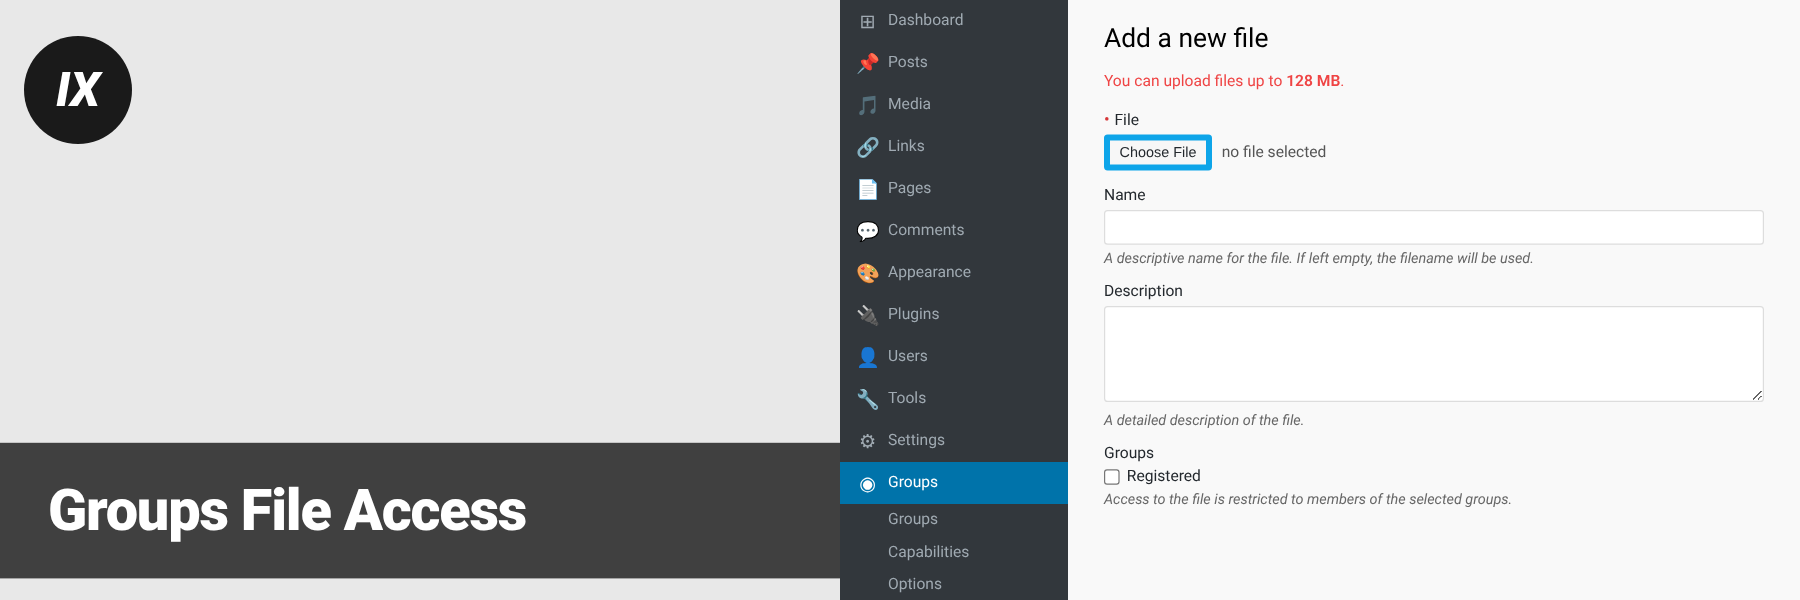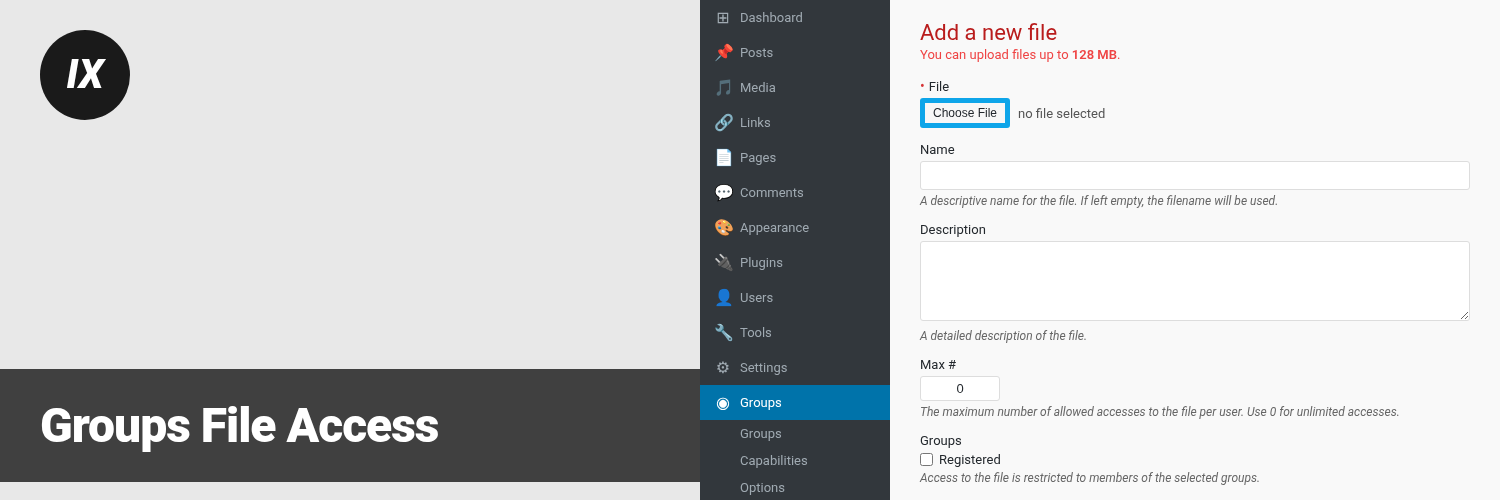--- a/index.html
+++ b/index.html
@@ -17,21 +17,21 @@
       width: 700px;
       height: 500px;
       background: #e8e8e8;
       display: flex;
       flex-direction: column;
       align-items: flex-start;
       justify-content: flex-start;
       position: relative;
     }
     .logo-area {
-      padding: 30px 40px;
+      padding: 30px 20px;
     }
     .logo-circle {
       width: 90px;
       height: 90px;
       background: #1a1a1a;
       border-radius: 50%;
       display: flex;
       align-items: center;
       justify-content: center;
     }
@@ -99,22 +99,22 @@
     .main-content {
       flex: 1;
       height: 500px;
       background: #f9f9f9;
       padding: 20px 30px;
       overflow-y: auto;
     }
     .page-title {
       font-size: 22px;
       font-weight: 400;
-      color: #b91c1c;
-      margin-bottom: 2px;
+      color: #000000;
+      margin-bottom: 16px;
     }
     .upload-info {
       font-size: 13px;
       color: #ef4444;
       margin-bottom: 16px;
     }
     .upload-info strong {
       font-weight: 600;
     }
     .field-section {
@@ -305,27 +305,20 @@
   </div>
 
   <div class="field-section">
     <div class="field-label">
       <span>Description</span>
     </div>
     <textarea class="textarea-input" style=""></textarea>
     <p class="field-hint">A detailed description of the file.</p>
   </div>
 
-  <div class="field-section">
-    <div class="field-label">
-      <span>Max #</span>
-    </div>
-    <input type="text" class="max-input" value="0" style="">
-    <p class="field-hint">The maximum number of allowed accesses to the file per user. Use 0 for unlimited accesses.</p>
-  </div>
 
   <div class="field-section">
     <div class="field-label">
       <span>Groups</span>
     </div>
     <div class="checkbox-row">
       <input type="checkbox" style="">
       <span class="checkbox-label">Registered</span>
     </div>
     <p class="field-hint">Access to the file is restricted to members of the selected groups.</p>

